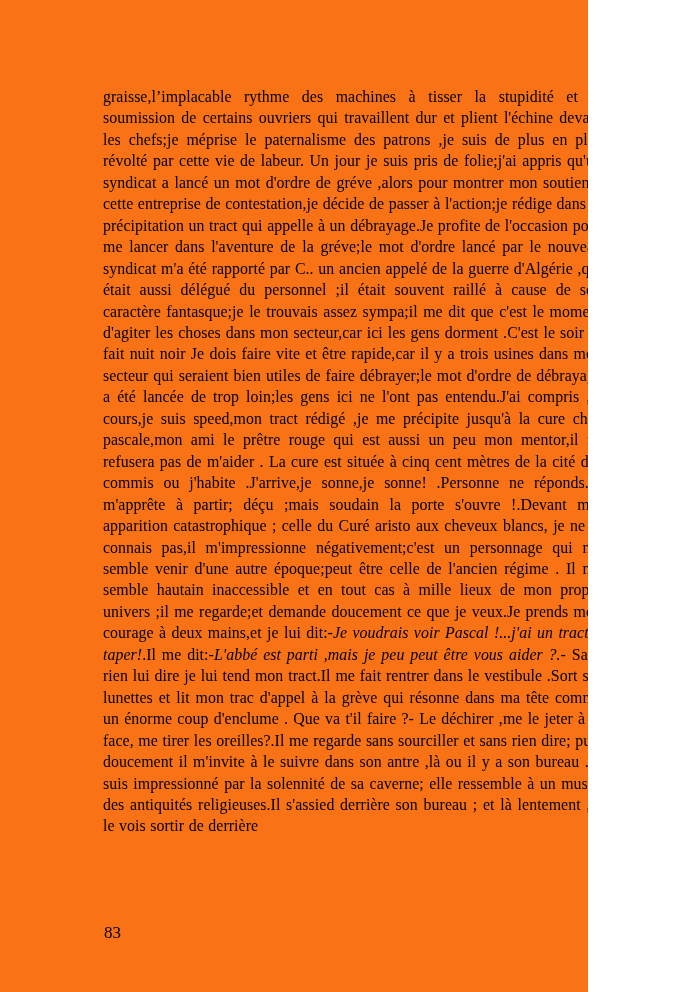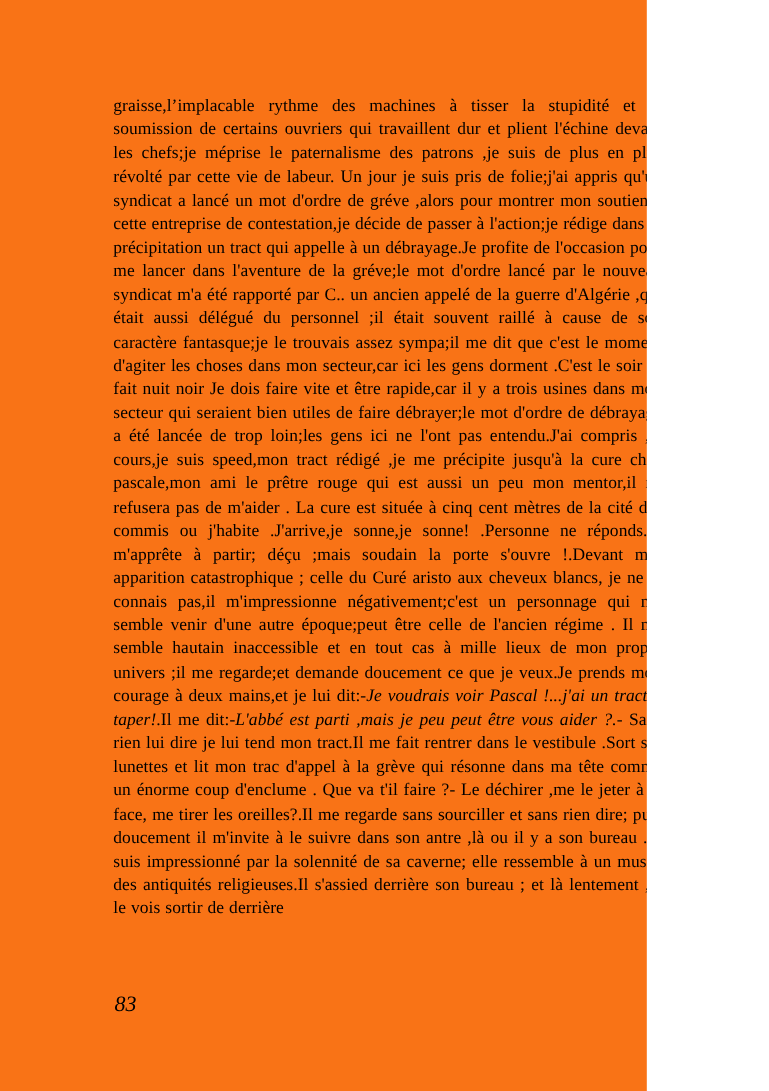--- a/index.html
+++ b/index.html
@@ -32,24 +32,23 @@
     text-justify: inter-word;
     letter-spacing: 0.05px;
     word-spacing: 0.5px;
   }
   .italic {
     font-style: italic;
   }
   .page-number {
     position: absolute;
     left: 104px;
-    top: 904px;
-    font-size: 20px;
+    top: 924px;
+    font-size: 17px;
     line-height: 18px;
-    font-style: italic;
   }
 </style>
 </head>
 <body>
 
 <div class="page">
 
   <p class="text-block">
     <span>graisse,l’implacable rythme des machines à tisser la stupidité et la soumission de certains ouvriers qui travaillent dur et plient l'échine devant les chefs;je méprise le paternalisme des patrons ,je suis de plus en plus révolté par cette vie de labeur. Un jour je suis pris de folie;j'ai appris qu'un syndicat a lancé un mot d'ordre de gréve ,alors pour montrer mon soutien à cette entreprise de contestation,je décide de passer à l'action;je rédige dans la précipitation un tract qui appelle à un débrayage.Je profite de l'occasion pour me lancer dans l'aventure de la gréve;le mot d'ordre lancé par le nouveau syndicat m'a été rapporté par C.. un ancien appelé de la guerre d'Algérie ,qui était aussi délégué du personnel ;il était souvent raillé à cause de son caractère fantasque;je le trouvais assez sympa;il me dit que c'est le moment d'agiter les choses dans mon secteur,car ici les gens dorment .C'est le soir ,il fait nuit noir Je dois faire vite et être rapide,car il y a trois usines dans mon secteur qui seraient bien utiles de faire débrayer;le mot d'ordre de débrayage a été lancée de trop loin;les gens ici ne l'ont pas entendu.J'ai compris ,je cours,je suis speed,mon tract rédigé ,je me précipite jusqu'à la cure chez pascale,mon ami le prêtre rouge qui est aussi un peu mon mentor,il ne refusera pas de m'aider . La cure est située à cinq cent mètres de la cité des commis ou j'habite .J'arrive,je sonne,je sonne! .Personne ne réponds.Je m'apprête à partir; déçu ;mais soudain la porte s'ouvre !.Devant moi apparition catastrophique ; celle du Curé aristo aux cheveux blancs, je ne le connais pas,il m'impressionne négativement;c'est un personnage qui me semble venir d'une autre époque;peut être celle de l'ancien régime . Il me semble hautain inaccessible et en tout cas à mille lieux de mon propre univers ;il me regarde;et demande doucement ce que je veux.Je prends mon courage à deux mains,et je lui dit:</span><span class="italic">-Je voudrais voir Pascal !...j'ai un tract à taper!</span><span>.Il me dit:</span><span class="italic">-L'abbé est parti ,mais je peu peut être vous aider ?.-</span><span> Sans rien lui dire je lui tend mon tract.Il me fait rentrer dans le vestibule .Sort ses lunettes et lit mon trac d'appel à la grève qui résonne dans ma tête comme un énorme coup d'enclume . Que va t'il faire ?- Le déchirer ,me le jeter à la face, me tirer les oreilles?.Il me regarde sans sourciller et sans rien dire; puis doucement il m'invite à le suivre dans son antre ,là ou il y a son bureau .Je suis impressionné par la solennité de sa caverne; elle ressemble à un musée des antiquités religieuses.Il s'assied derrière son bureau ; et là lentement ,je le vois sortir de derrière</span>
   </p>

